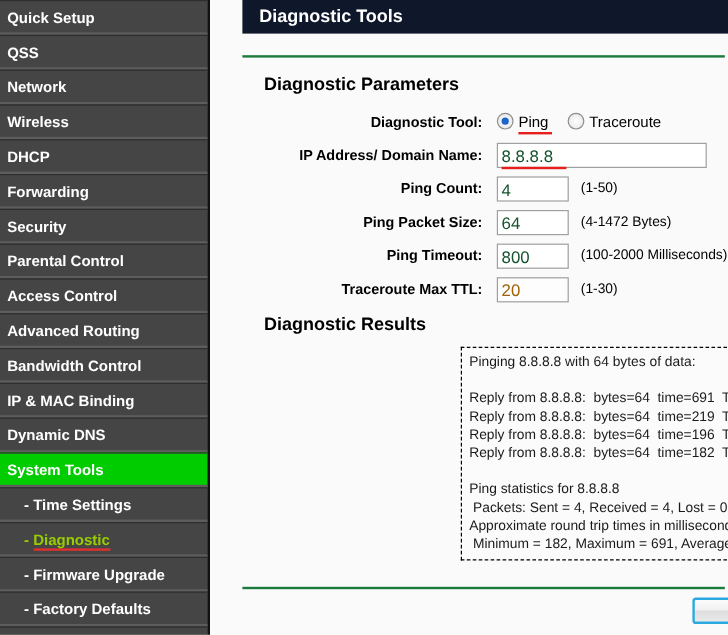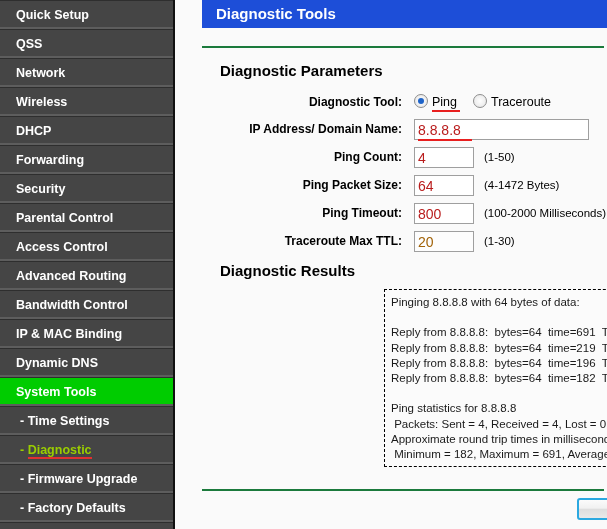--- a/index.html
+++ b/index.html
@@ -43,21 +43,21 @@
     border-top: 1px solid #2e2e2e;
     box-sizing: border-box;
     color: #ffffff;
     font-weight: bold;
     font-size: 12.5px;
     padding-left: 14px;
     white-space: nowrap;
     overflow: hidden;
   }
   .menu-item.top {
-    padding-left: 16px;
+    padding-left: 6px;
   }
   .menu-item.sub {
     padding-left: 20px;
   }
   .menu-item.active {
     background: #00cc00;
     color: #ffffff;
     border-bottom: 2px solid #5d5d5d;
   }
   .menu-item.current {
@@ -83,21 +83,21 @@
     height: 529px;
     background: #fafafa;
   }
 
   #page-header {
     position: absolute;
     left: 25px;
     top: 0;
     width: 405px;
     height: 28px;
-    background: #1d4ed8;
+    background: #0f172a;
     color: #ffffff;
     font-weight: bold;
     font-size: 15px;
     line-height: 28px;
     padding-left: 14px;
     box-sizing: border-box;
     white-space: nowrap;
   }
 
   .hr-green {
@@ -148,21 +148,21 @@
     position: absolute;
     font-size: 11.5px;
     color: #000;
     line-height: 20px;
     white-space: nowrap;
   }
 
   .tinput {
     font-family: "Liberation Sans", sans-serif;
     font-size: 14px;
-    color: #b91c1c;
+    color: #14532d;
     background: #ffffff;
     border: 1px solid #9f9f9f;
     padding: 1px 3px;
     box-sizing: border-box;
     height: 21px;
     outline: none;
   }
   .tinput.disabled {
     color: #a16207;
     background: #fdfdfd;

